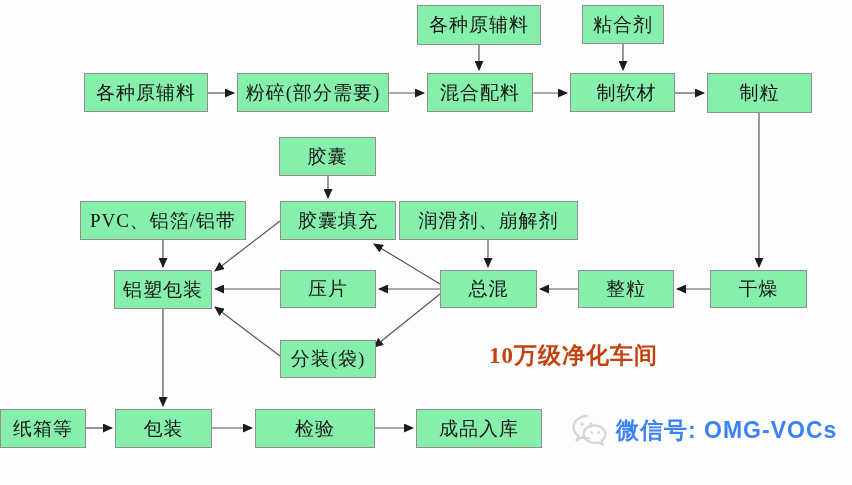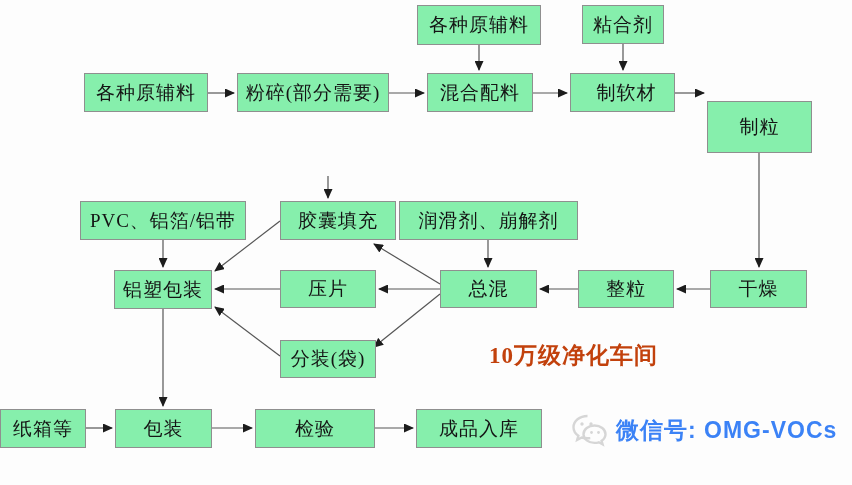--- a/index.html
+++ b/index.html
@@ -92,21 +92,22 @@
     </span>
     <span>微信号: OMG-VOCs</span>
   </div>
 
 <div class="node" style="left: 84px; top: 73px; width: 124px; height: 39px;">各种原辅料</div>
     <div class="node" style="left: 237px; top: 73px; width: 152px; height: 39px;">粉碎(部分需要)</div>
     <div class="node" style="left: 417px; top: 5px; width: 124px; height: 40px;">各种原辅料</div>
     <div class="node" style="left: 427px; top: 73px; width: 106px; height: 39px;">混合配料</div>
     <div class="node" style="left: 582px; top: 5px; width: 82px; height: 39px;">粘合剂</div>
     <div class="node" style="left: 570px; top: 73px; width: 105px; height: 39px; padding-left: 8px;">制软材</div>
-    <div class="node" style="left: 707px; top: 73px; width: 105px; height: 52px; margin-top: 28px;">制粒</div>
+    <div class="node" style="left: 707px; top: 73px; width: 105px; height: 40px;">制粒</div>
+    <div class="node" style="left: 279px; top: 137px; width: 97px; height: 39px;">胶囊</div>
     <div class="node" style="left: 80px; top: 201px; width: 166px; height: 39px;">PVC、铝箔/铝带</div>
     <div class="node" style="left: 280px; top: 201px; width: 116px; height: 39px;">胶囊填充</div>
     <div class="node" style="left: 399px; top: 201px; width: 179px; height: 39px;">润滑剂、崩解剂</div>
     <div class="node" style="left: 114px; top: 270px; width: 98px; height: 39px;">铝塑包装</div>
     <div class="node" style="left: 280px; top: 270px; width: 96px; height: 38px;">压片</div>
     <div class="node" style="left: 440px; top: 270px; width: 97px; height: 38px;">总混</div>
     <div class="node" style="left: 710px; top: 270px; width: 97px; height: 38px;">干燥</div>
     <div class="node" style="left: 578px; top: 270px; width: 96px; height: 38px;">整粒</div>
     <div class="node" style="left: 280px; top: 340px; width: 96px; height: 38px;">分装(袋)</div>
     <div class="node" style="left: 0px; top: 409px; width: 86px; height: 39px;">纸箱等</div>

